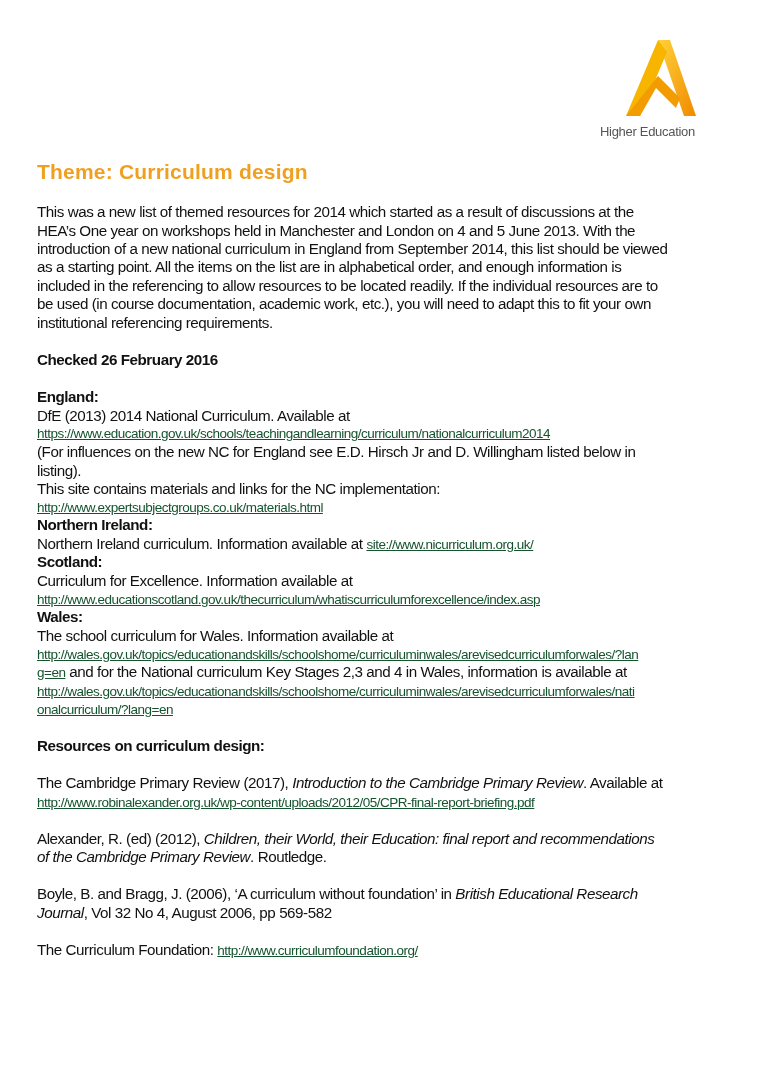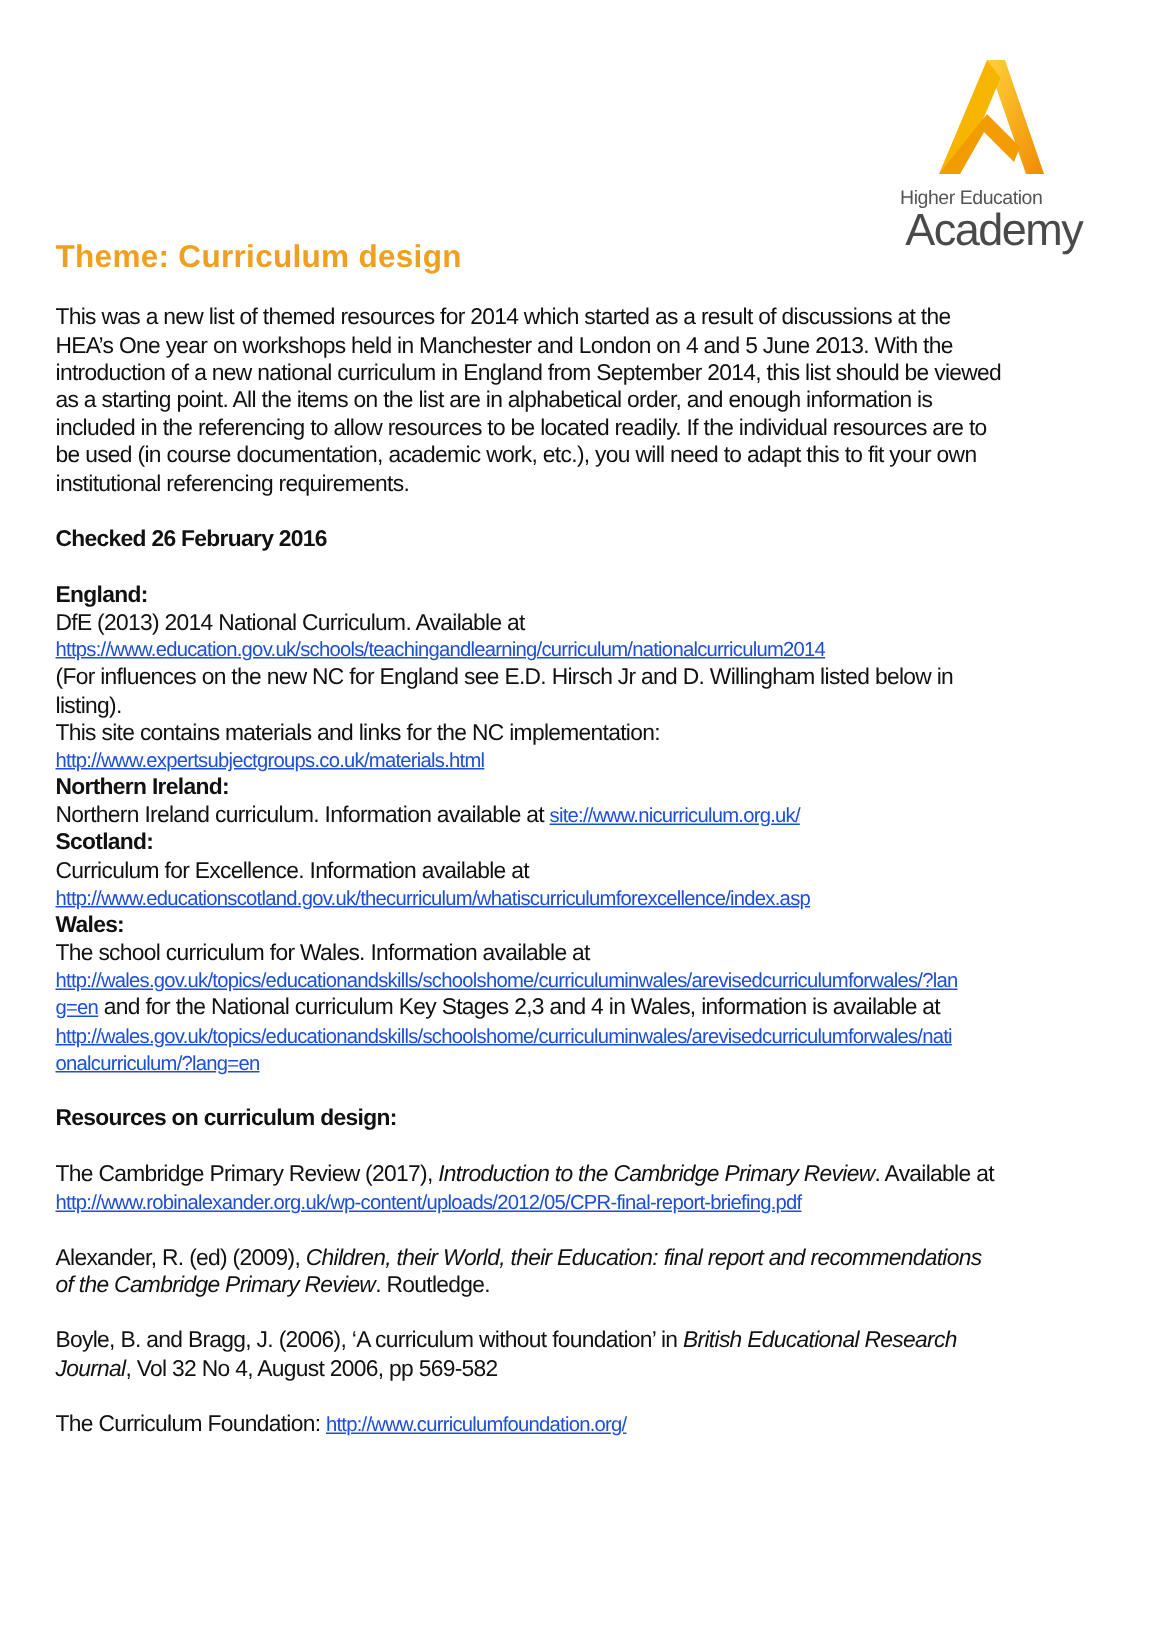--- a/index.html
+++ b/index.html
@@ -8,40 +8,39 @@
   .logo { position: absolute; left: 600px; top: 36px; width: 125px; height: 140px; }
   .logo-text-1 { position: absolute; left: 0; top: 88px; width: 125px; text-align: left;
                  font-family: "Liberation Sans", sans-serif; font-size: 13px; color: #555; letter-spacing: -0.3px; }
   .logo-text-2 { position: absolute; left: 0; top: 101px; width: 125px; text-align: center;
                  font-family: "Liberation Sans", sans-serif; font-size: 30px; color: #4a4a4a; letter-spacing: -1px; }
   .theme { position: absolute; left: 37px; top: 160px; font-family: "Liberation Sans", sans-serif;
            font-weight: bold; font-size: 21px; color: #f0a020; letter-spacing: 0.2px; }
   .t { position: absolute; left: 37px; font-size: 15.2px; line-height: 18.5px; letter-spacing: -0.45px;
        white-space: nowrap; transform-origin: left top; }
   .b { font-weight: bold; }
-  a, .link { color: #1d4ed8; text-decoration: underline; font-size: 13.5px; letter-spacing: -0.5px; }
+  a, .link { color: #14532d; text-decoration: underline; font-size: 13.5px; letter-spacing: -0.5px; }
   .i { font-style: italic; }
 </style>
 </head>
 <body>
 
 <div class="logo">
   <svg width="125" height="90" viewBox="0 0 125 90">
     <defs>
       <linearGradient id="g1" x1="0" y1="0" x2="1" y2="1">
         <stop offset="0" stop-color="#ffd23a"></stop>
         <stop offset="1" stop-color="#f08a00"></stop>
       </linearGradient>
     </defs>
     <path d="M58 4 L70 4 L96 80 L84 80 L64 22 Z" fill="url(#g1)"></path>
     <path d="M58 4 L67 16 L40 80 L26 80 Z" fill="#f7b500"></path>
     <path d="M26 80 L40 80 L56 52 L76 72 L80 62 L58 40 Z" fill="#f39c00"></path>
   </svg>
   <div class="logo-text-1">Higher Education</div>
-  <div class="logo-text-2">Academy</div>
 </div>
 
 <div class="theme">Theme: Curriculum  design</div>
 
 <div class="t" style="top:203px">This was a new list of themed resources for 2014 which started as a result of discussions at the</div>
 <div class="t" style="top:222px">HEA’s One year on workshops held in Manchester and London on 4 and 5 June 2013. With the</div>
 <div class="t" style="top:240px">introduction of a new national curriculum in England from September 2014, this list should be viewed</div>
 <div class="t" style="top:258px">as a starting point. All the items on the list are in alphabetical order, and enough information is</div>
 <div class="t" style="top:277px">included in the referencing to allow resources to be located readily. If the individual resources are to</div>
 <div class="t" style="top:295px">be used (in course documentation, academic work, etc.), you will need to adapt this to fit your own</div>
@@ -76,21 +75,21 @@
 <div class="t" style="top:700px"><a>onalcurriculum/?lang=en</a></div>
 
 <div class="t b" style="top:737px">Resources on curriculum design:</div>
 
 <div class="t" style="top:774px">
   <span>The Cambridge Primary Review (2017), </span><span class="i">Introduction to the Cambridge Primary Review</span><span>. Available at</span>
 </div>
 <div class="t" style="top:793px"><a>http://www.robinalexander.org.uk/wp-content/uploads/2012/05/CPR-final-report-briefing.pdf</a></div>
 
 <div class="t" style="top:830px">
-  <span>Alexander, R. (ed) (2009), </span><span class="i">Children, their World, their Education: final report and recommendations</span>
+  <span>Alexander, R. (ed) (2012), </span><span class="i">Children, their World, their Education: final report and recommendations</span>
 </div>
 <div class="t" style="top:848px">
   <span class="i">of the Cambridge Primary Review</span><span>. Routledge.</span>
 </div>
 
 <div class="t" style="top:885px">
   <span>Boyle, B. and Bragg, J. (2006), ‘A curriculum without foundation’ in </span><span class="i">British Educational Research</span>
 </div>
 <div class="t" style="top:904px">
   <span class="i">Journal</span><span>, Vol 32 No 4, August 2006, pp 569-582</span>

